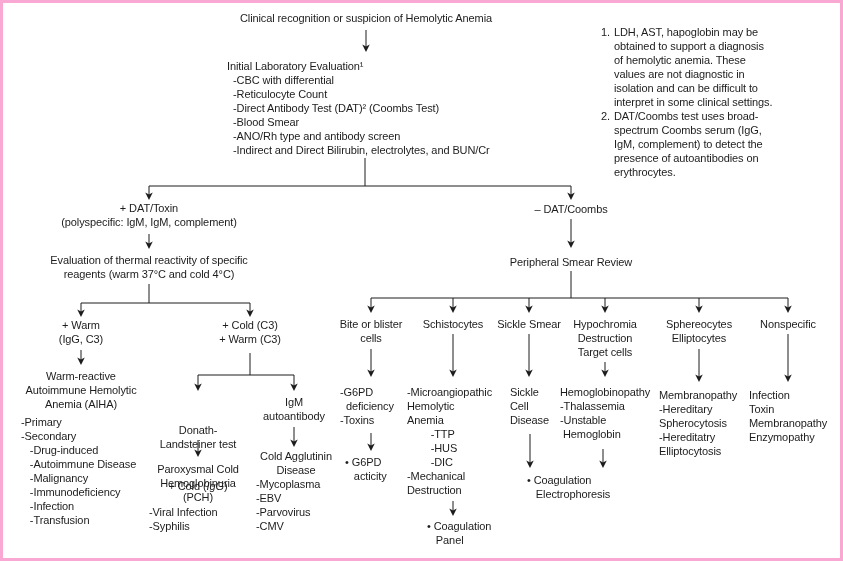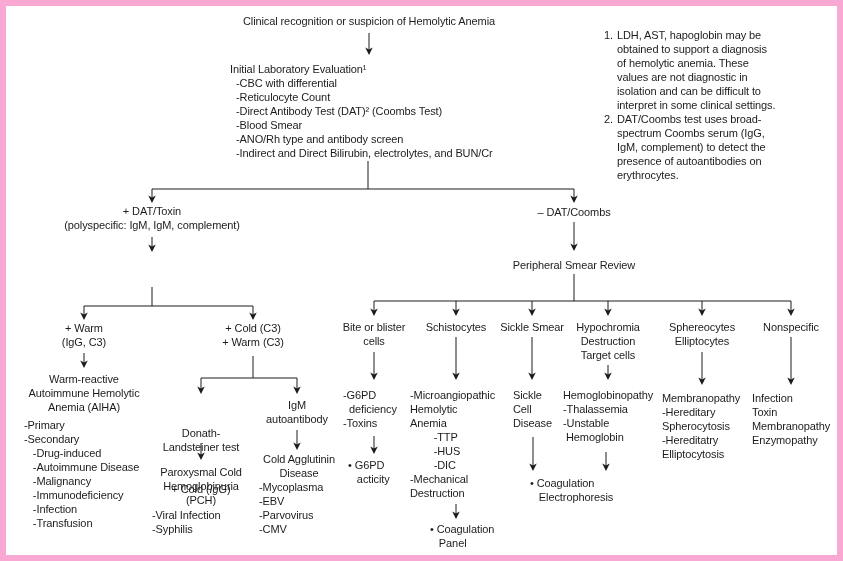--- a/index.html
+++ b/index.html
@@ -1,20 +1,20 @@
 <!DOCTYPE html>
 <html><head>
 <meta charset="utf-8">
 <style>
   html,body{margin:0;padding:0;background:#ffffff;}
   #frame{
     position:relative;
     width:843px;height:561px;
     box-sizing:border-box;
-    border:6px solid #f9a8d4;
+    border:3px solid #f9a8d4;
     background:#ffffff;
     font-family:"Liberation Sans","DejaVu Sans",sans-serif;
     font-size:11px;
     line-height:14px;
     color:#1c1c1c;
     letter-spacing:-0.1px;
     overflow:hidden;
   }
   svg#connectors{position:absolute;left:0;top:0;width:843px;height:561px;}
   .node{position:absolute;white-space:pre;}
@@ -93,20 +93,22 @@
   <div class="node" style="left:224px;top:56px">Initial Laboratory Evaluation¹</div>
   <div class="node" style="left:230px;top:70px">-CBC with differential
 -Reticulocyte Count
 -Direct Antibody Test (DAT)² (Coombs Test)
 -Blood Smear
 -ANO/Rh type and antibody screen
 -Indirect and Direct Bilirubin, electrolytes, and BUN/Cr</div>
 
   <div class="node center" style="left:146px;top:198px">+ DAT/Toxin
 (polyspecific: IgM, IgM, complement)</div>
+  <div class="node center" style="left:146px;top:250px">Evaluation of thermal reactivity of specific
+reagents (warm 37°C and cold 4°C)</div>
   <div class="node center" style="left:78px;top:315px">+ Warm
 (IgG, C3)</div>
   <div class="node center" style="left:247px;top:315px">+ Cold (C3)
 + Warm (C3)</div>
 
   <div class="node center bold" style="left:78px;top:366px">Warm-reactive
 Autoimmune Hemolytic
 Anemia (AIHA)</div>
   <div class="node" style="left:18px;top:412px">-Primary
 -Secondary

